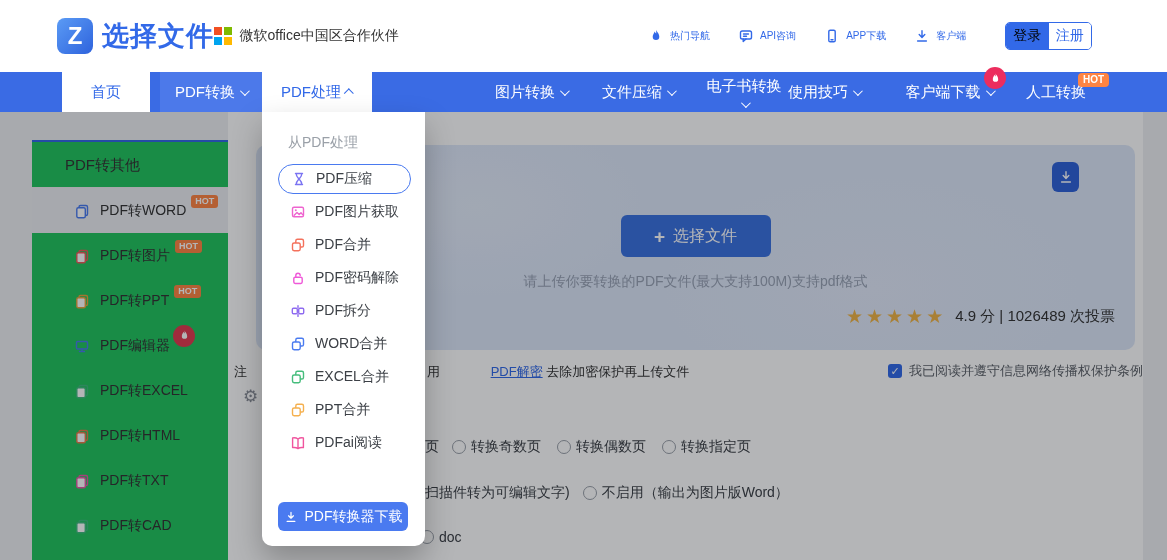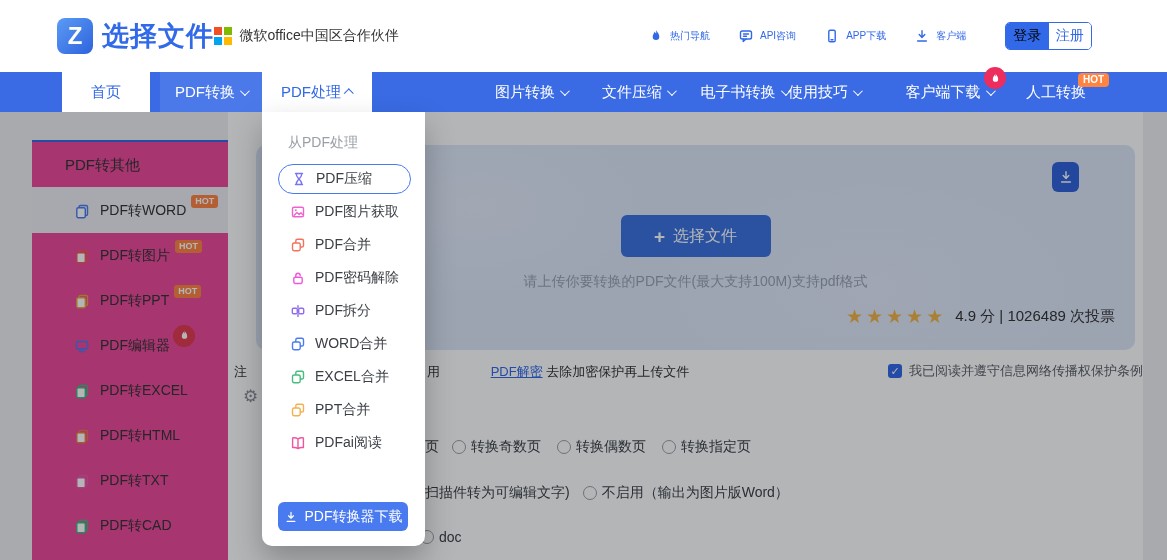--- a/index.html
+++ b/index.html
@@ -34,21 +34,21 @@
   .chv { width:7px; height:7px; border-right:1.6px solid currentColor; border-bottom:1.6px solid currentColor; display:inline-block; transform:rotate(45deg) translateY(-2px); }
   .chv.up { transform:rotate(-135deg) translateY(-1px); }
   .nav-flame { position:absolute; left:984px; top:-5px; width:22px; height:22px; border-radius:50%; background:var(--flame,#ec2d5e); color:#fff; display:flex; align-items:center; justify-content:center; z-index:11; }
   .nav-hot { position:absolute; left:1078px; top:1px; background:var(--hot,#ff8442); color:#fff; font-size:10px; line-height:12px; padding:1px 5px; border-radius:4px; font-weight:bold; }
 
   
   .page { position:absolute; left:0; top:112px; width:100%; height:448px; background:#eef0f3; z-index:1; }
   .dim { position:absolute; left:0; top:112px; width:100%; height:448px; background:rgba(8,10,16,0.30); z-index:40; }
 
   
-  .sidebar { position:absolute; left:32px; top:28px; width:196px; height:420px; background:#ec4899; border-top:2px solid var(--accent,#3269e8); }
+  .sidebar { position:absolute; left:32px; top:28px; width:196px; height:420px; background:#22c55e; border-top:2px solid var(--accent,#3269e8); }
   .sb-title { height:46px; line-height:46px; padding-left:33px; font-size:15px; color:#333; border-bottom:1px solid #ececec; }
   .sb-item { height:45px; display:flex; align-items:center; padding-left:42px; gap:10px; font-size:14px; color:#333; cursor:pointer; }
   .sb-item.active { background:#eceef2; }
   .sb-badge { background:var(--hot,#ff8442); color:#fff; font-size:9px; font-weight:bold; line-height:11px; padding:1px 4px; border-radius:3px; transform:translateY(-9px); margin-left:-5px; }
   .sb-flame { width:22px; height:22px; border-radius:50%; background:#e23a50; color:#fff; display:flex; align-items:center; justify-content:center; transform:translateY(-10px); margin-left:-7px; }
 
   
   .main-col { position:absolute; left:228px; top:0; width:915px; height:448px; background:#fff; }
   .panel { position:absolute; left:28px; top:33px; width:879px; height:205px; border-radius:10px;
            background: radial-gradient(240px 130px at 25% 30%, #e4ecfa 0%, rgba(228,236,250,0) 70%),
@@ -159,21 +159,21 @@
         <i class="chv"></i>
       </div>
     <div class="nav-item" style="left:482px;width:98px;">
         <span>图片转换</span>
         <i class="chv"></i>
       </div>
     <div class="nav-item" style="left:588px;width:100px;">
         <span>文件压缩</span>
         <i class="chv"></i>
       </div>
-    <div class="nav-item" style="left:688px;width:112px;">
+    <div class="nav-item" style="left:688px;width:112px;flex-direction:column;">
         <span>电子书转换</span>
         <i class="chv"></i>
       </div>
     <div class="nav-item" style="left:764px;width:96px;justify-content:flex-end;">
         <span>使用技巧</span>
         <i class="chv"></i>
       </div>
     <div class="nav-item" style="left:896px;width:106px;">
         <span>客户端下载</span>
         <i class="chv"></i>

